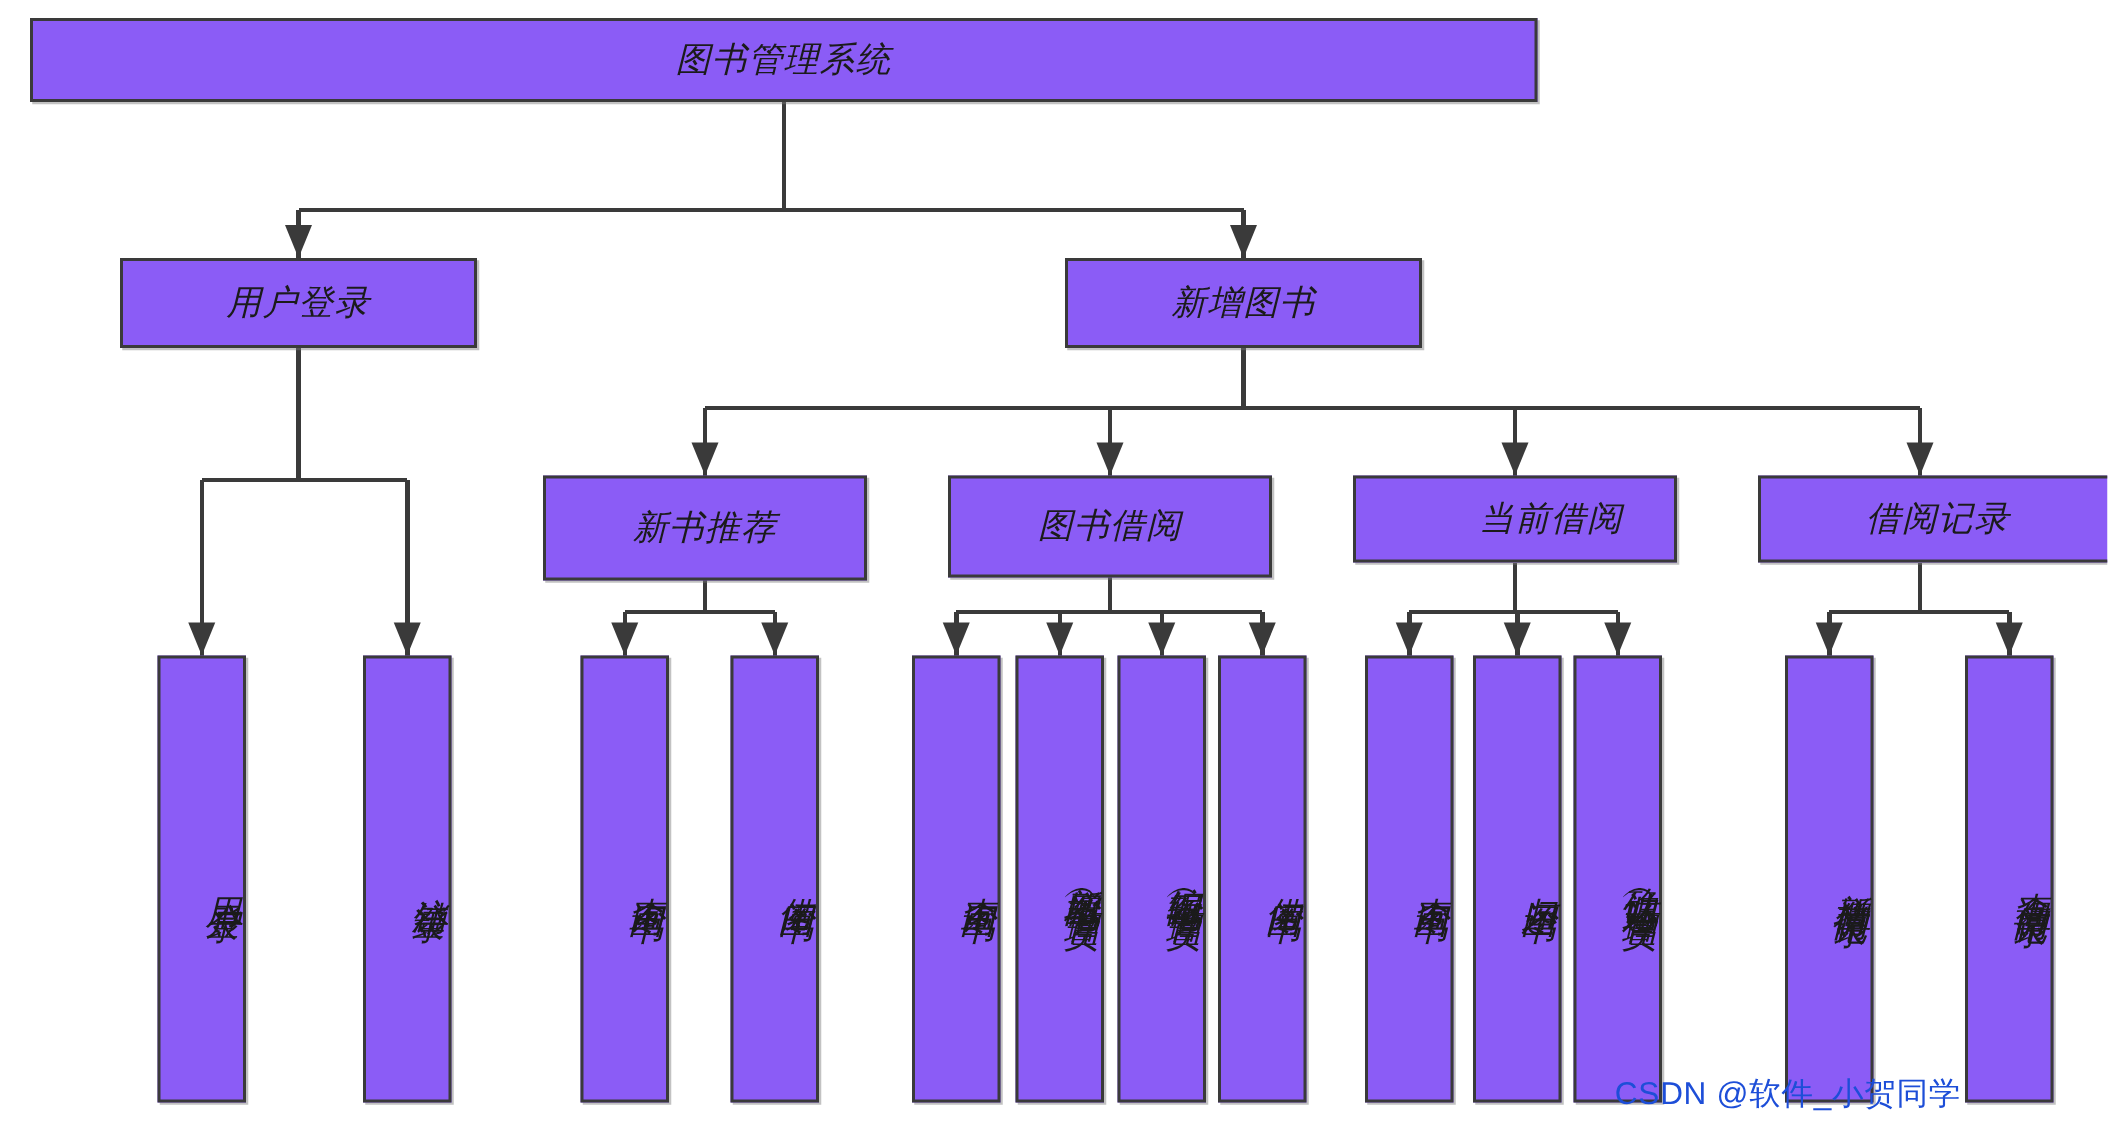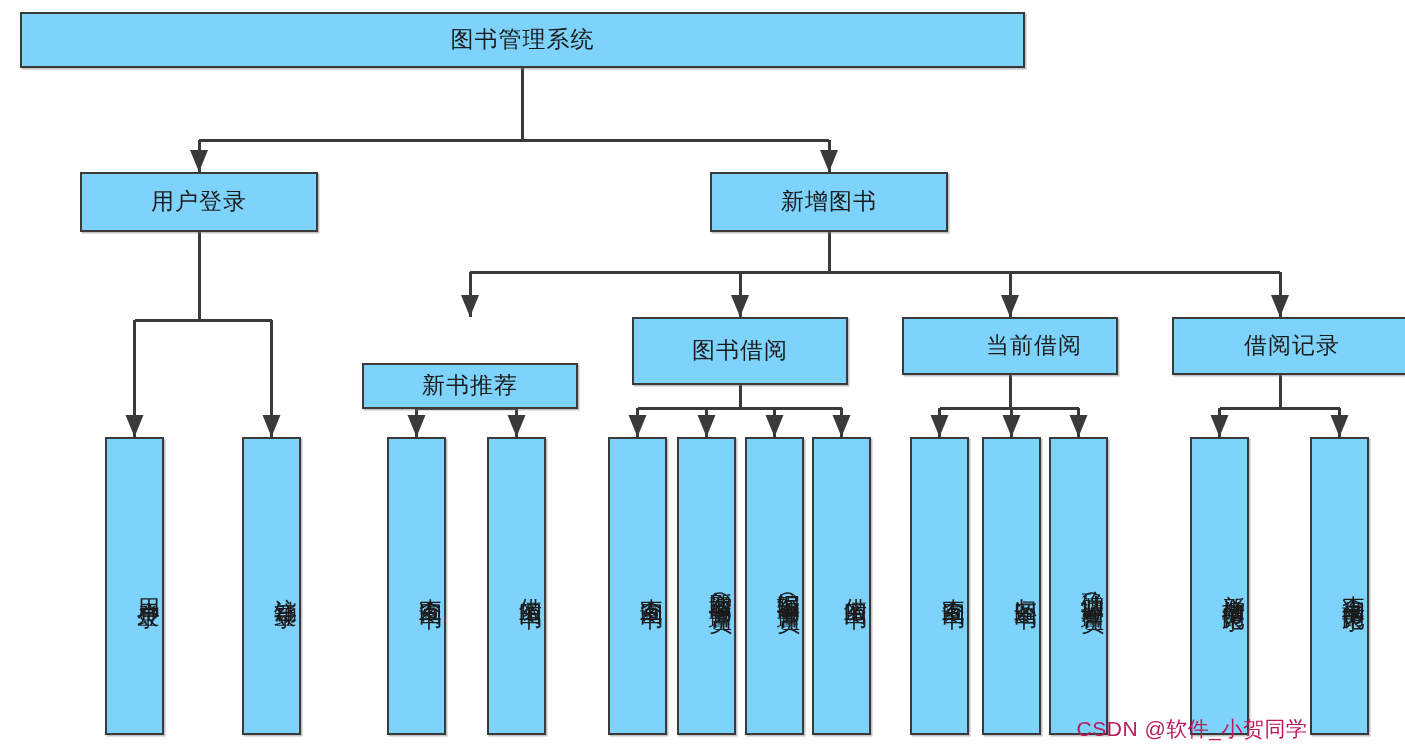--- a/index.html
+++ b/index.html
@@ -22,26 +22,27 @@
     left: 0;
     top: 0;
     width: 1405px;
     height: 747px;
     pointer-events: none;
   }
   .node {
     position: absolute;
     box-sizing: border-box;
     border: 2.5px solid #3a3a3a;
-    background: #7dd3fc;
+    background: #8b5cf6;
     display: flex;
     align-items: center;
     justify-content: center;
     color: #1b1b1b;
     box-shadow: 1.5px 1.5px 0 0 rgba(120,120,120,0.45);
+    font-style: italic;
   }
   .node.horiz {
     font-size: 23px;
     letter-spacing: 1px;
     line-height: 1.1;
   }
   .node.vert {
     writing-mode: vertical-rl;
     text-orientation: upright;
     font-size: 23px;
@@ -127,21 +128,21 @@
   <div id="nodes-layer">
       <div class="node horiz" style="left: 20px; top: 12px; width: 1005px; height: 56px;">
         <span class="hlabel">图书管理系统</span>
       </div>
       <div class="node horiz" style="left: 80px; top: 172px; width: 238px; height: 60px;">
         <span class="hlabel">用户登录</span>
       </div>
       <div class="node horiz" style="left: 710px; top: 172px; width: 238px; height: 60px;">
         <span class="hlabel">新增图书</span>
       </div>
-      <div class="node horiz" style="left: 362px; top: 317px; width: 216px; height: 46px; margin-top: 46px;">
+      <div class="node horiz" style="left: 362px; top: 317px; width: 216px; height: 70px;">
         <span class="hlabel">新书推荐</span>
       </div>
       <div class="node horiz" style="left: 632px; top: 317px; width: 216px; height: 68px;">
         <span class="hlabel">图书借阅</span>
       </div>
       <div class="node horiz" style="left: 902px; top: 317px; width: 216px; height: 58px; padding-left: 48px;">
         <span class="hlabel">当前借阅</span>
       </div>
       <div class="node horiz" style="left: 1172px; top: 317px; width: 240px; height: 58px;">
         <span class="hlabel">借阅记录</span>
@@ -179,14 +180,14 @@
       <div class="node vert" style="left: 1049px; top: 437px; width: 59px; height: 298px;">
         <span class="vlabel">确认归还（管理员）</span>
       </div>
       <div class="node vert" style="left: 1190px; top: 437px; width: 59px; height: 298px;">
         <span class="vlabel">新增借阅记录</span>
       </div>
       <div class="node vert" style="left: 1310px; top: 437px; width: 59px; height: 298px;">
         <span class="vlabel">查询借阅记录</span>
       </div>
     </div>
-  <div class="watermark" style="left: 1192px; top: 715px; transform: translate(-50%, 0px); color: #be185d;">CSDN @软件_小贺同学</div>
+  <div class="watermark" style="left: 1192px; top: 715px; transform: translate(-50%, 0px); color: #1d4ed8;">CSDN @软件_小贺同学</div>
 </div>
 
 </body></html>

